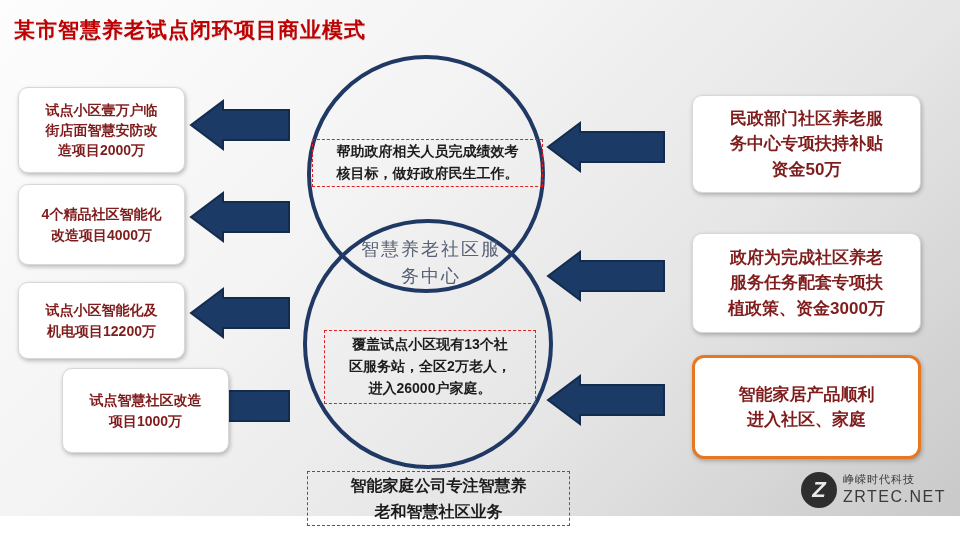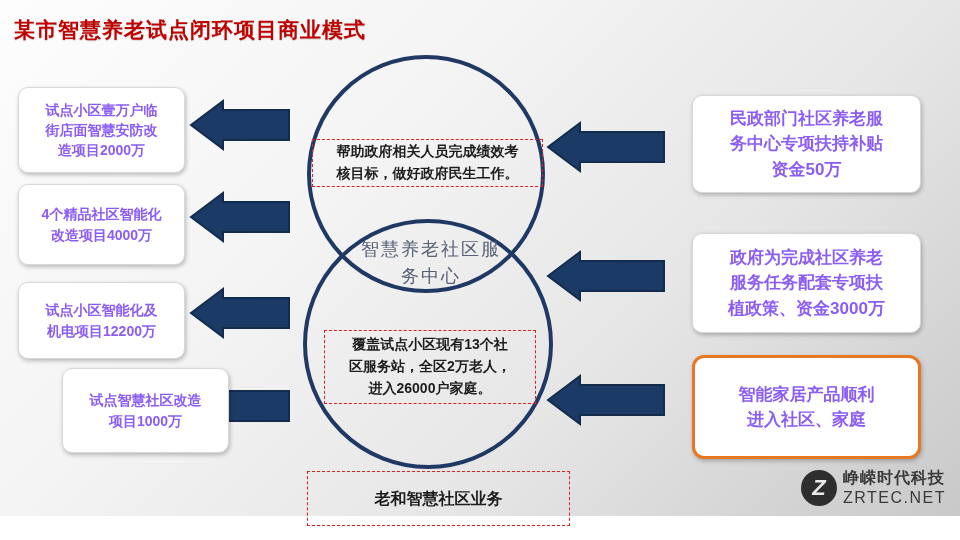--- a/index.html
+++ b/index.html
@@ -11,21 +11,21 @@
   .title{
     position:absolute;left:14px;top:16px;
     font-size:21px;font-weight:bold;color:#C00000;letter-spacing:1px;
     text-shadow:0 1px 1px rgba(0,0,0,0.15);
   }
   .svg-layer{position:absolute;left:0;top:0;width:960px;height:540px;}
   .box{
     position:absolute;display:flex;align-items:center;justify-content:center;
     background:#ffffff;border:1px solid #d8d8d8;border-radius:10px;
     box-shadow:1px 2px 4px rgba(0,0,0,0.25);
-    text-align:center;color:#8b5cf6;font-weight:bold;line-height:1.45;
+    text-align:center;color:#7f1d1d;font-weight:bold;line-height:1.45;
     padding:4px 6px;box-sizing:border-box;
   }
   .left-box{left:18px;width:167px;font-size:14px;}
   .lb-1{top:87px;height:86px;}
   .lb-2{top:184px;height:81px;}
   .lb-3{top:282px;height:77px;}
   .lb-4{top:368px;height:85px;margin-left:44px;}
   .right-box{left:692px;width:229px;font-size:17px;line-height:1.5;}
   .rb-1{top:95px;height:98px;}
   .rb-2{top:233px;height:100px;}
@@ -46,21 +46,21 @@
   .logo{
     position:absolute;right:14px;bottom:8px;
     display:flex;align-items:center;gap:6px;
   }
   .logo-mark{
     width:36px;height:36px;border-radius:50%;background:#2e2e2e;
     display:flex;align-items:center;justify-content:center;
     color:#e9e9e9;font-size:22px;font-weight:bold;font-style:italic;
   }
   .logo-text{display:flex;flex-direction:column;line-height:1.25;color:#3a3a3a;}
-  .logo-cn{font-size:16px;font-weight:bold;letter-spacing:1px;}
+  .logo-cn{font-size:11px;font-weight:normal;letter-spacing:1px;}
   .logo-en{font-size:16px;font-weight:normal;letter-spacing:1.5px;}
 </style>
 </head>
 <body>
 
 <div class="slide">
 
   <div class="title">某市智慧养老试点闭环项目商业模式</div>
 
   <svg class="svg-layer" viewBox="0 0 960 540">
@@ -139,20 +139,21 @@
   </div>
   <div class="dashed dash-mid">
     <div>
         <div>覆盖试点小区现有13个社</div>
         <div>区服务站，全区2万老人，</div>
         <div>进入26000户家庭。</div>
       </div>
   </div>
   <div class="dashed dash-bottom">
     <div>
+        <div>智能家庭公司专注智慧养</div>
         <div>老和智慧社区业务</div>
       </div>
   </div>
 
   <div class="logo">
     <div class="logo-mark">Z</div>
     <div class="logo-text">
       <span class="logo-cn">峥嵘时代科技</span>
       <span class="logo-en">ZRTEC.NET</span>
     </div>

